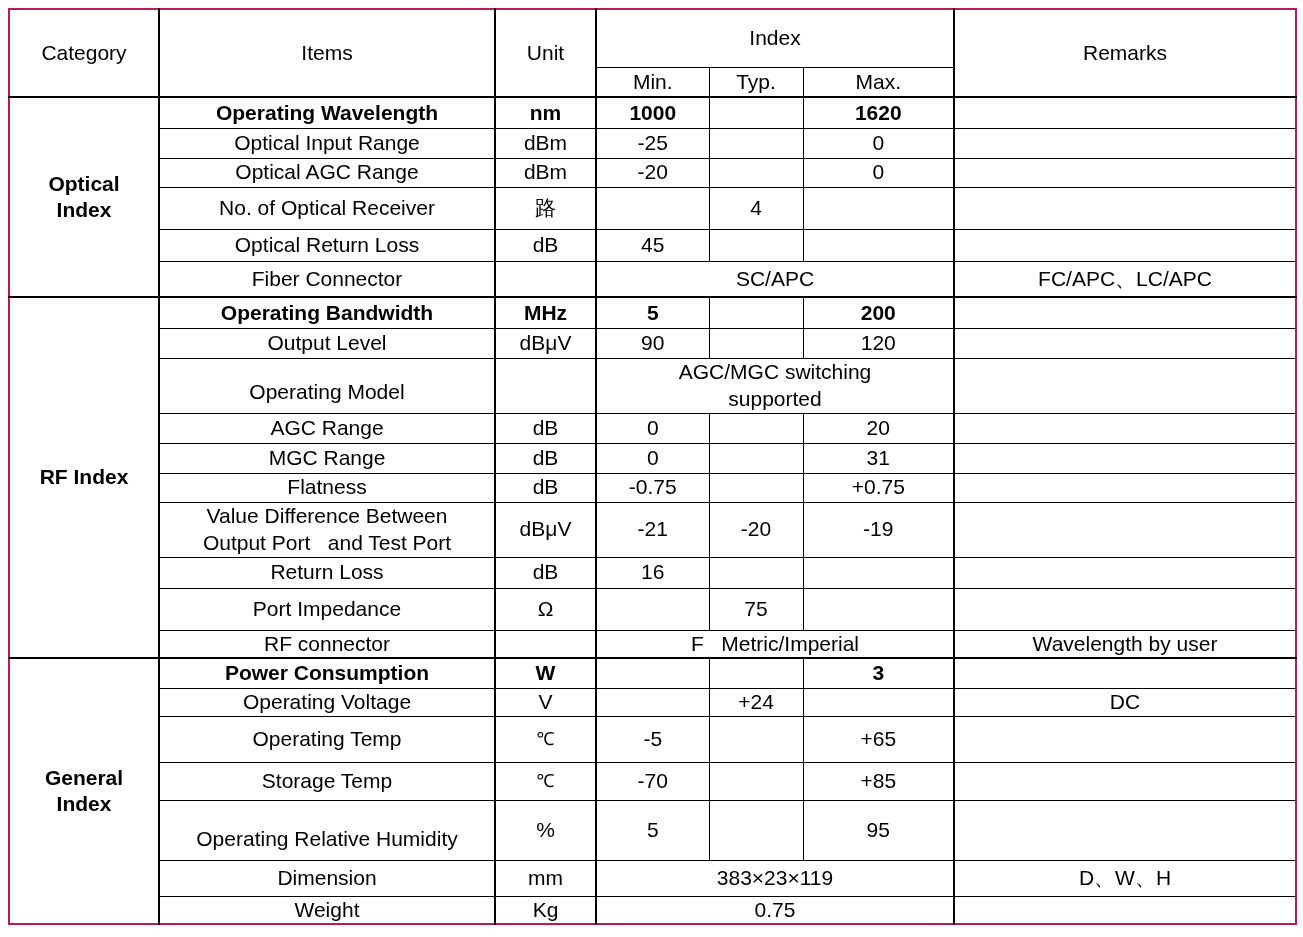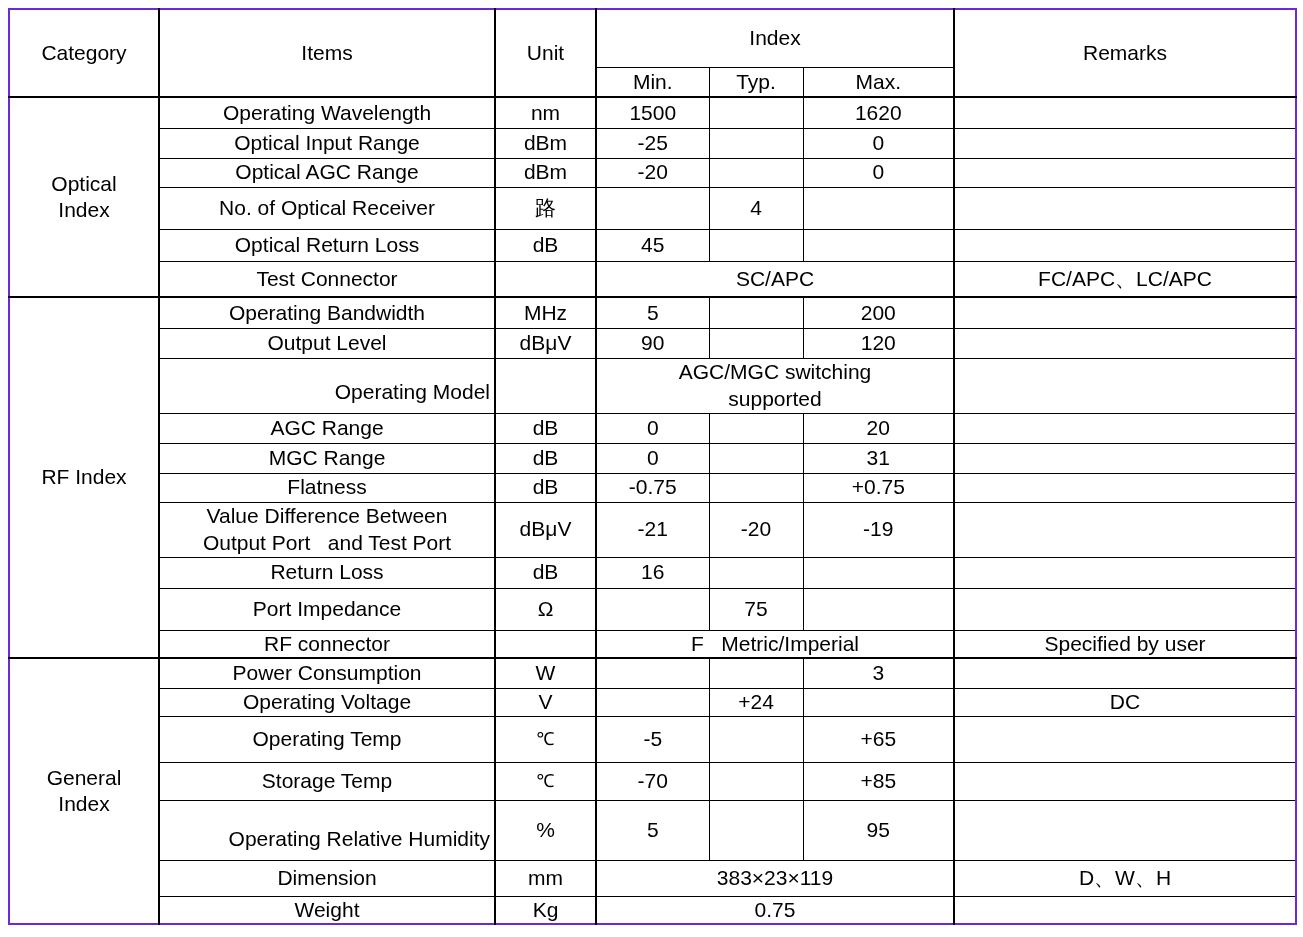--- a/index.html
+++ b/index.html
@@ -2,40 +2,40 @@
 <html><head>
 <meta charset="utf-8">
 <style>
   html,body{margin:0;padding:0;background:#ffffff;}
   body{width:1303px;height:937px;font-family:"Liberation Sans",sans-serif;color:#000;}
   table.spec{
     border-collapse:collapse;
     table-layout:fixed;
     margin:8px 0 0 8px;
     width:1287px;
-    border:2px solid #6d28d9;
+    border:2px solid #be185d;
     background:#fff;
   }
   td,th{
     border:1px solid #000;
     font-weight:normal;
     font-size:21px;
     text-align:center;
     vertical-align:middle;
     padding:0 4px;
     white-space:pre-line;
     overflow:hidden;
     line-height:1.25;
   }
   
   .c-item,.c-unit,.c-min,.c-rem{border-left:2px solid #000;}
   .c-typ,.c-max{border-left:1px solid #000;text-align:center;}
   
-  .sec-top{border-top:2px solid #000;}
-  .vbottom{vertical-align:bottom;padding-bottom:7px;text-align:right;}
+  .sec-top{border-top:2px solid #000;font-weight:bold;}
+  .vbottom{vertical-align:bottom;padding-bottom:7px;}
   .small-unit{font-size:18px;}
 </style>
 </head>
 <body>
 
 <table class="spec">
   <colgroup>
     <col style="width:150px">
       <col style="width:336px">
       <col style="width:101px">
@@ -57,21 +57,21 @@
     <th class="c-min">Min.</th>
     <th class="c-typ">Typ.</th>
     <th class="c-max">Max.</th>
   </tr>
 
   <tr style="height:31px">
     <td rowspan="6" class="c-cat sec-top">Optical
 Index</td>
     <td class="c-item sec-top">Operating Wavelength</td>
     <td class="c-unit sec-top">nm</td>
-    <td class="c-min sec-top">1500</td>
+    <td class="c-min sec-top">1000</td>
     <td class="c-typ sec-top"></td>
     <td class="c-max sec-top">1620</td>
     <td class="c-rem sec-top"></td>
   </tr>
   <tr style="height:30px">
     <td class="c-item">Optical Input Range</td>
     <td class="c-unit">dBm</td>
     <td class="c-min">-25</td>
     <td class="c-typ"></td>
     <td class="c-max">0</td>
@@ -95,21 +95,21 @@
   </tr>
   <tr style="height:32px">
     <td class="c-item">Optical Return Loss</td>
     <td class="c-unit">dB</td>
     <td class="c-min">45</td>
     <td class="c-typ"></td>
     <td class="c-max"></td>
     <td class="c-rem"></td>
   </tr>
   <tr style="height:36px">
-    <td class="c-item">Test Connector</td>
+    <td class="c-item">Fiber Connector</td>
     <td class="c-unit"></td>
     <td colspan="3" class="c-min">SC/APC</td>
     <td class="c-rem">FC/APC、LC/APC</td>
   </tr>
 
   <tr style="height:31px">
     <td rowspan="10" class="c-cat sec-top">RF Index</td>
     <td class="c-item sec-top">Operating Bandwidth</td>
     <td class="c-unit sec-top">MHz</td>
     <td class="c-min sec-top">5</td>
@@ -178,21 +178,21 @@
     <td class="c-unit">Ω</td>
     <td class="c-min"></td>
     <td class="c-typ">75</td>
     <td class="c-max"></td>
     <td class="c-rem"></td>
   </tr>
   <tr style="height:28px">
     <td class="c-item">RF connector</td>
     <td class="c-unit"></td>
     <td colspan="3" class="c-min">F&nbsp;&nbsp;&nbsp;Metric/Imperial</td>
-    <td class="c-rem">Specified by user</td>
+    <td class="c-rem">Wavelength by user</td>
   </tr>
 
   <tr style="height:30px">
     <td rowspan="7" class="c-cat sec-top">General
 Index</td>
     <td class="c-item sec-top">Power Consumption</td>
     <td class="c-unit sec-top">W</td>
     <td class="c-min sec-top"></td>
     <td class="c-typ sec-top"></td>
     <td class="c-max sec-top">3</td>

